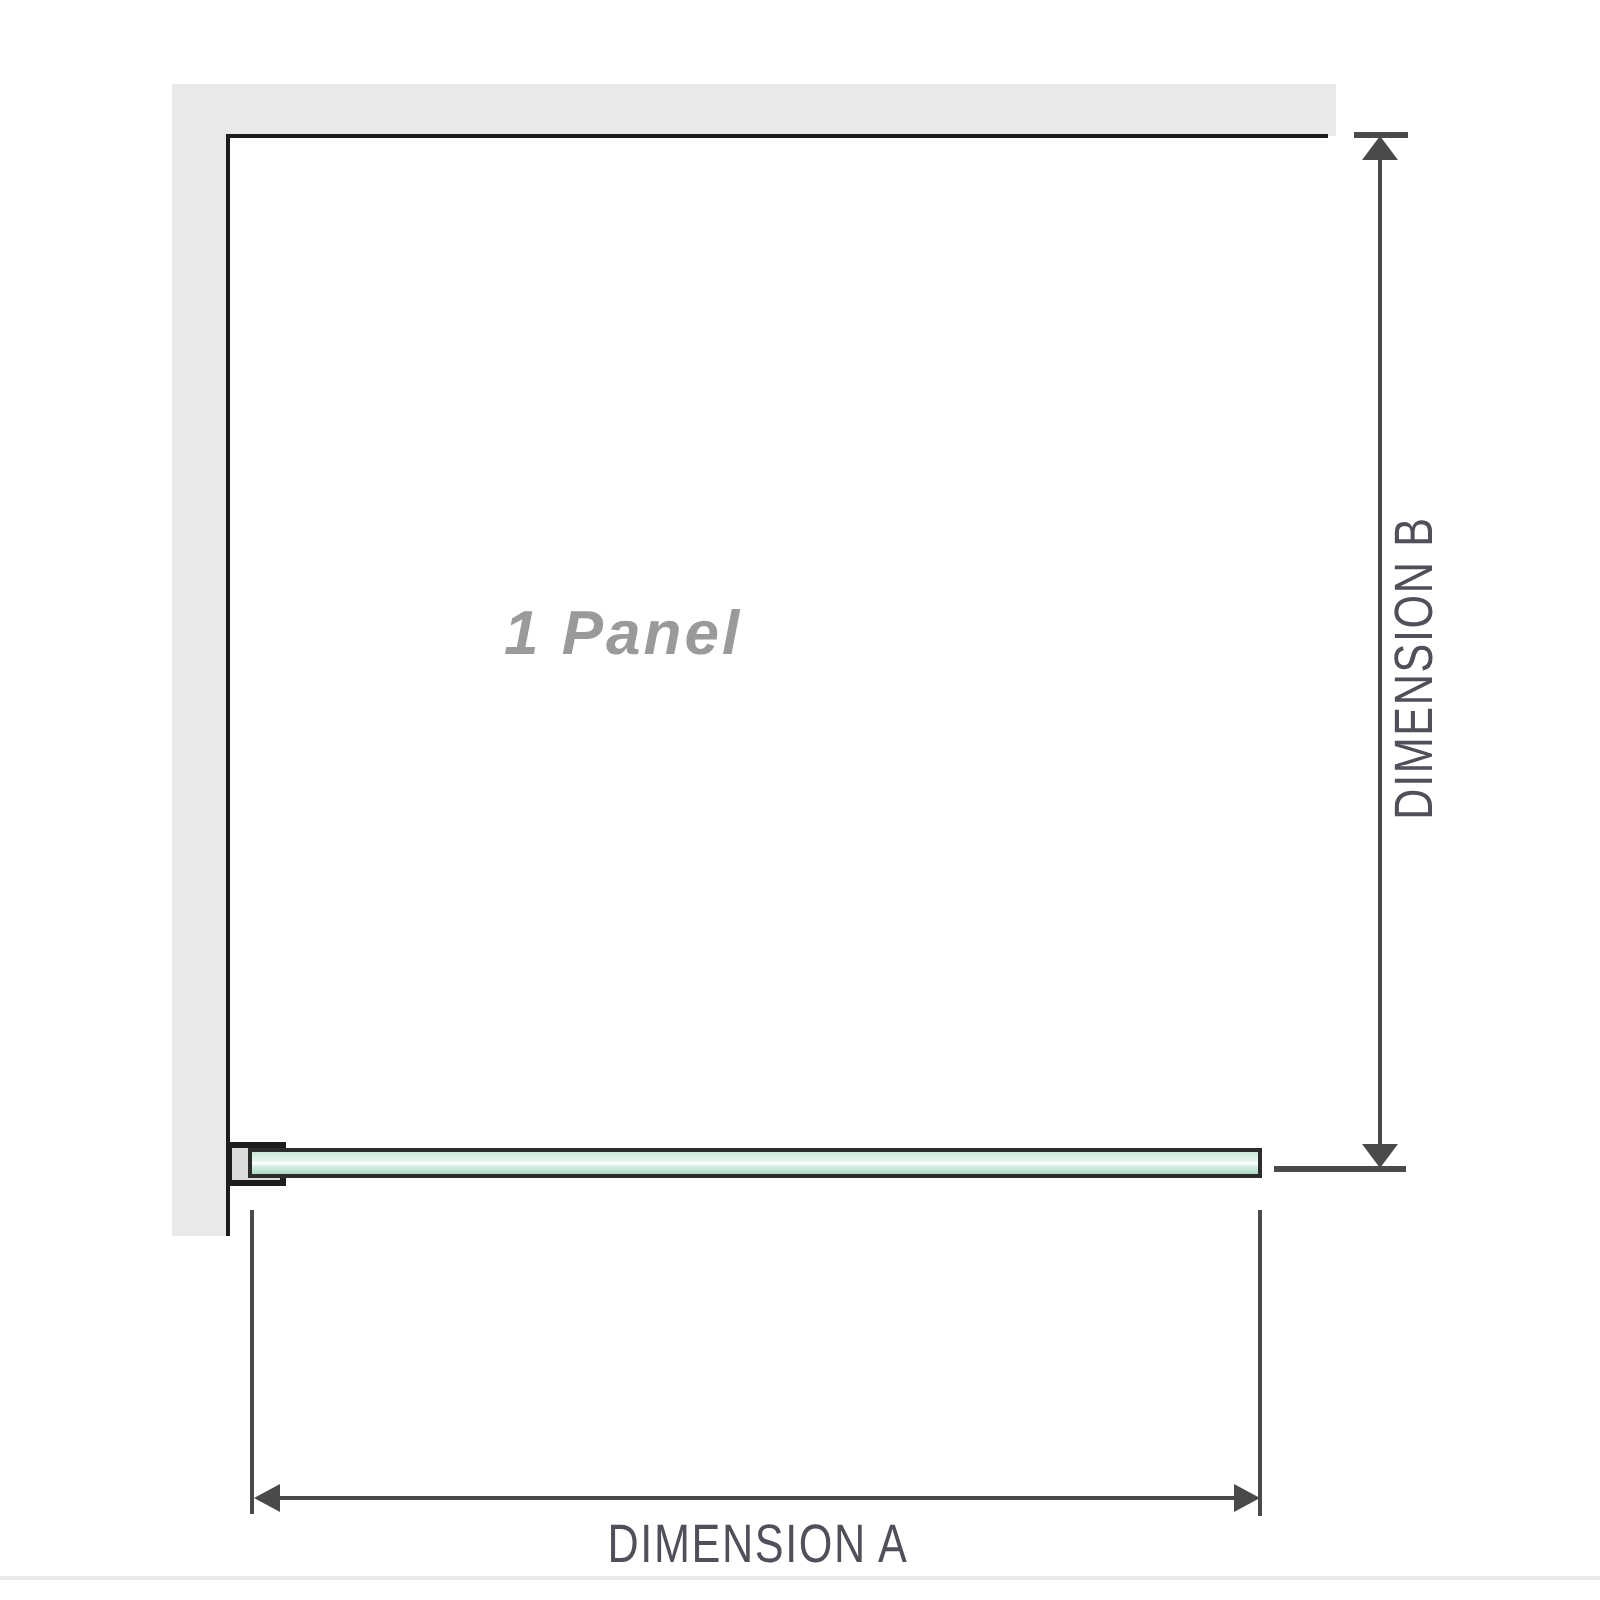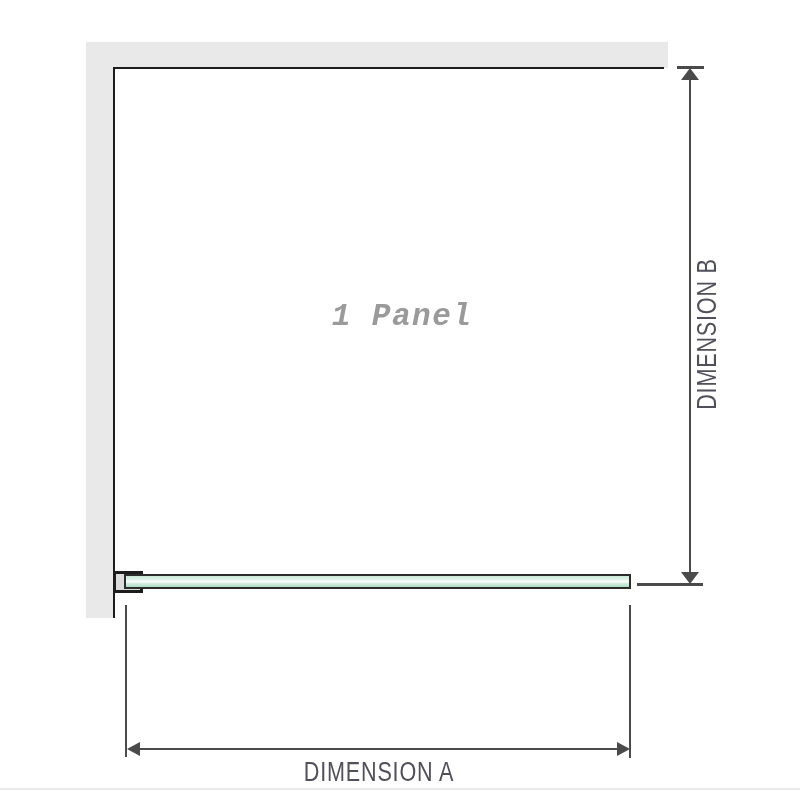--- a/index.html
+++ b/index.html
@@ -34,27 +34,26 @@
   }
   .outline-left {
     left: 113px; top: 67px; width: 2px; height: 551px;
     background: var(--outline-dark, #1d1d1d);
   }
 
   
   .panel-label {
     left: 252px; top: 297px; width: 300px; height: 40px;
     line-height: 40px;
-    text-align: center;
+    text-align: left;
     font-size: 31px;
     font-style: italic;
     font-weight: bold;
     letter-spacing: 1.5px;
     color: var(--panel-label-gray, #9a9a9a);
-    font-family: Liberation Mono, monospace;
   }
 
   
   .bracket {
     left: 113px; top: 571px; width: 30px; height: 22px;
     box-sizing: border-box;
     border: 3px solid var(--outline-dark, #1c1c1c);
     background: #dcdcdc;
   }
   .glass {

